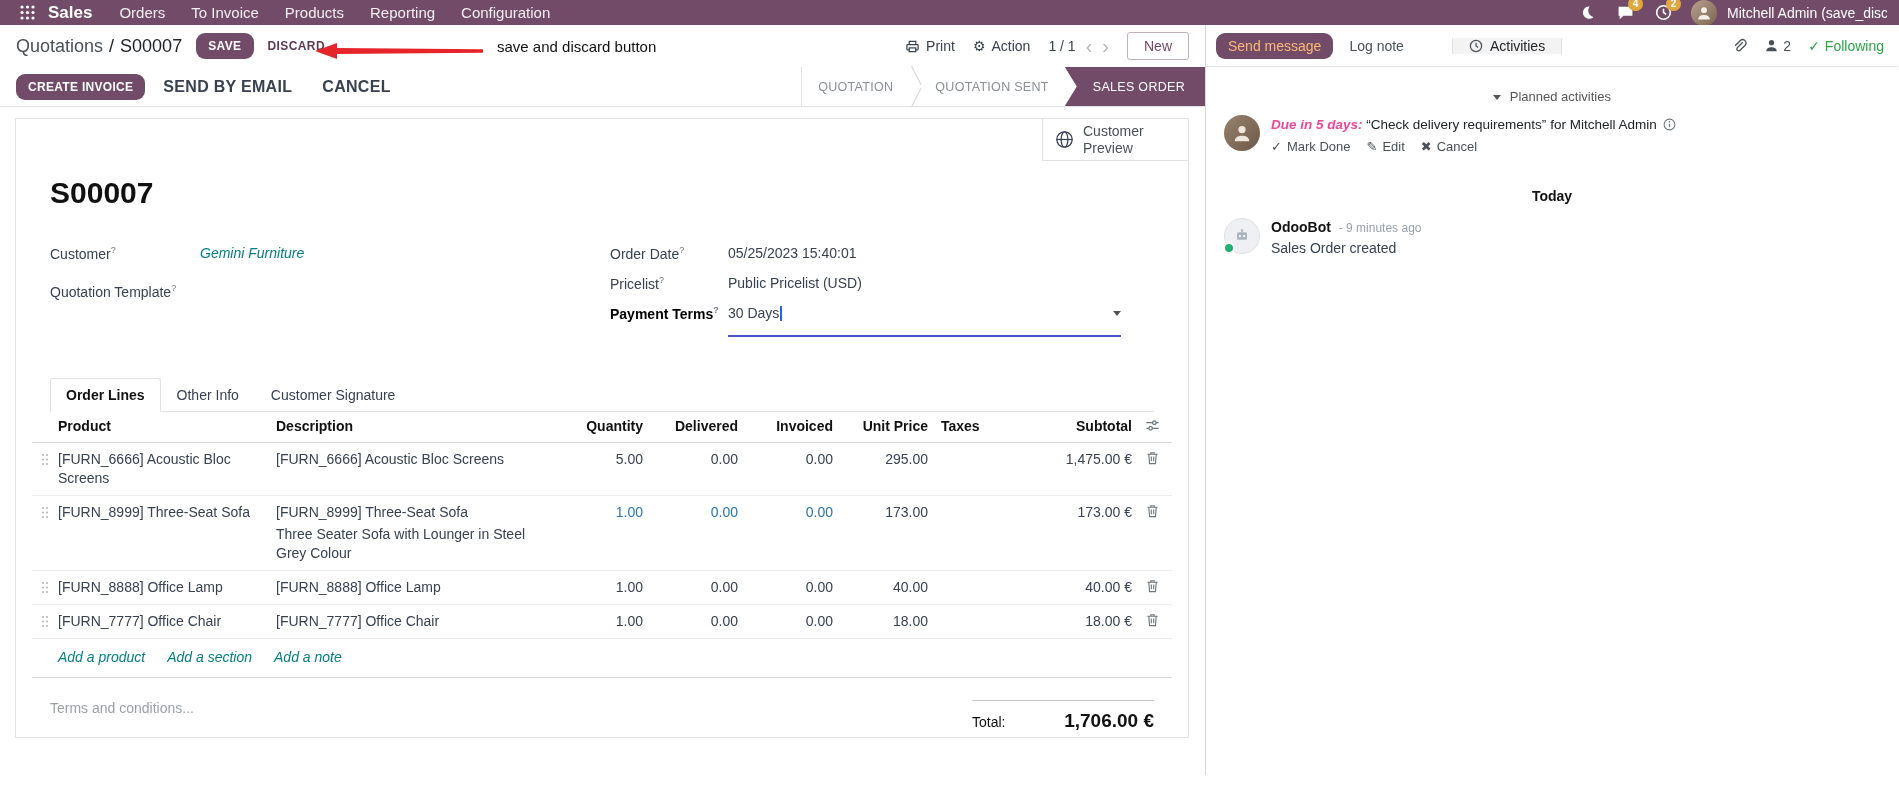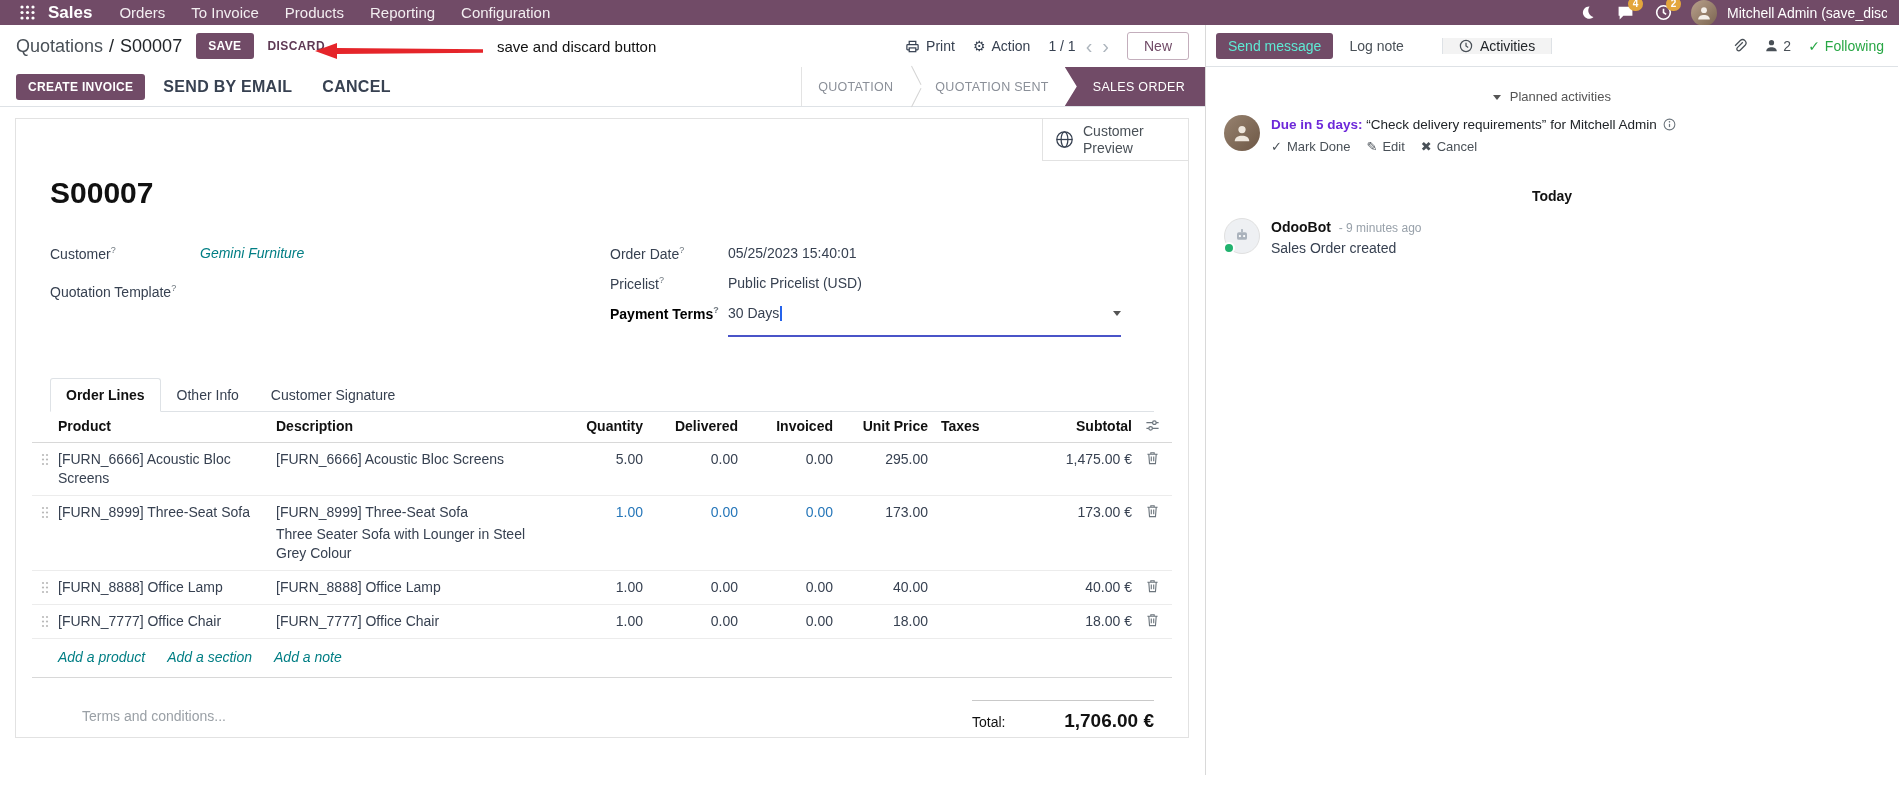--- a/index.html
+++ b/index.html
@@ -22,21 +22,21 @@
 
   
   .body-row { display:flex; height:750px; }
   .main { width:1205px; position:relative; }
   .chatter { width:693px; border-left:1px solid #d9d9d9; background:#fff; }
 
   
   .control-row { height:42px; display:flex; align-items:center; padding:0 16px; position:relative; background:#fff; }
   .breadcrumb { font-size:18px; color:#212529; display:flex; align-items:center; gap:6px; white-space:nowrap; }
   .breadcrumb .parent { color:#495057; cursor:pointer; }
-  .btn { border:none; border-radius:3px; cursor:pointer; font-family:inherit; }
+  .btn { border:none; border-radius:9px; cursor:pointer; font-family:inherit; }
   .btn-save { background:#714B67; color:#fff; font-size:12px; font-weight:bold; letter-spacing:.4px; padding:6px 12px; margin-left:14px; }
   .btn-discard { background:transparent; color:#5f3a55; font-size:12px; font-weight:bold; letter-spacing:.4px; padding:6px 10px; margin-left:4px; }
   .cp-right { margin-left:auto; display:flex; align-items:center; gap:18px; }
   .cp-tool { display:flex; align-items:center; gap:6px; color:#374151; font-size:14px; cursor:pointer; }
   .pager { display:flex; align-items:center; gap:10px; color:#374151; font-size:14px; }
   .pager .chev { color:#adb5bd; font-size:20px; line-height:1; cursor:pointer; }
   .btn-new { background:#fff; color:#714B67; border:1px solid #c3aebc; font-size:14px; padding:5px 16px; border-radius:3px; }
 
   
   .annotation-arrow { position:absolute; left:315px; top:15px; pointer-events:none; }
@@ -93,47 +93,47 @@
   .c-desc { flex:1; line-height:19px; padding-right:8px; }
   .c-desc .d2 { line-height:19px; margin-top:3px; }
   .c-num { width:95px; flex:none; text-align:right; line-height:19px; }
   .c-taxes { width:86px; flex:none; padding-left:13px; line-height:19px; }
   .c-sub { width:118px; flex:none; text-align:right; line-height:19px; }
   .c-trash { width:40px; flex:none; display:flex; justify-content:center; color:#6c757d; padding-top:1px; }
   .edited { color:#2576b9; }
   .tlinks { display:flex; gap:22px; padding:10px 0 12px; border-bottom:1px solid #d8d8d8; margin:0 -18px; padding-left:26px; }
 
   
-  .sheet-footer { display:flex; justify-content:space-between; margin-top:22px; align-items:center;margin-left:32px; }
+  .sheet-footer { display:flex; justify-content:space-between; margin-top:22px; align-items:flex-start; }
   .terms-ph { color:#9aa0a6; font-size:14px; cursor:text; }
   .totals { width:182px; border-top:1px solid #c9c9c9; padding-top:9px; display:flex; justify-content:space-between; align-items:baseline; }
   .totals .tl { font-size:14px; color:#111; }
   .totals .tv { font-size:19px; font-weight:bold; color:#111; }
 
   
   .chatter-header { height:42px; display:flex; align-items:stretch; border-bottom:1px solid #dee2e6; }
   .ch-left { display:flex; align-items:center; padding-left:10px; gap:4px; }
-  .btn-send { background:#714B67; color:#5eead4; font-size:14px; padding:5px 12px; }
+  .btn-send { background:#714B67; color:#fdba74; font-size:14px; padding:5px 12px; }
   .btn-lognote { background:transparent; color:#495057; font-size:14px; padding:7px 12px; }
-  .activities-tab { margin-left:22px; display:flex; align-items:center; gap:7px; padding:0 16px; background:#f3f3f3;
+  .activities-tab { margin-left:32px; display:flex; align-items:center; gap:7px; padding:0 16px; background:#f3f3f3;
     border-left:1px solid #dee2e6; border-right:1px solid #dee2e6; color:#212529; font-size:14px; cursor:pointer; }
   .ch-right { margin-left:auto; display:flex; align-items:center; gap:17px; padding-right:14px; color:#495057; }
   .followers { display:flex; align-items:center; gap:4px; font-size:14px; cursor:pointer; }
   .following { display:flex; align-items:center; gap:5px; color:#28a745; font-size:14px; cursor:pointer; white-space:nowrap; }
 
   .planned-head { margin-top:22px; text-align:center; color:#555; font-size:13px; cursor:pointer; }
   .planned-head .tri { display:inline-block; width:0; height:0; border-left:4px solid transparent; border-right:4px solid transparent;
     border-top:5px solid #555; margin-right:5px; vertical-align:middle; }
   .activity-row { display:flex; gap:11px; padding:11px 16px 0 18px; }
   .av { width:36px; height:36px; border-radius:50%; flex:none; position:relative; display:flex; align-items:center; justify-content:center; }
   .av-photo { background:linear-gradient(135deg,#97826f,#6e5846); color:#efe7dd; }
   .av-bot { background:#eef0f3; border:1px solid #e0e0e0; color:#a9b0ba; }
   .bot-badge { position:absolute; left:-2px; bottom:-1px; width:12px; height:12px; border-radius:50%; background:#21b26e; border:2px solid #fff; }
   .act-line1 { font-size:13.5px; color:#212529; line-height:20px; }
-  .due-warn { color:#6d28d9; font-weight:bold; }
+  .due-warn { color:#ec4899; font-weight:bold;font-style:italic; }
   .act-line2 { margin-top:4px; display:flex; gap:16px; font-size:13px; color:#495057; }
   .act-btn { display:flex; gap:5px; align-items:center; cursor:pointer; }
   .today-divider { text-align:center; font-size:14px; font-weight:bold; color:#111; margin-top:34px; }
   .message-row { display:flex; gap:11px; padding:14px 16px 0 18px; }
   .msg-head { font-size:14px; line-height:18px; }
   .msg-author { font-weight:bold; color:#111; cursor:pointer; }
   .msg-time { color:#98a1aa; font-size:12px; margin-left:4px; }
   .msg-body { font-size:14px; color:#374151; margin-top:3px; }
 
   svg { display:block; }

